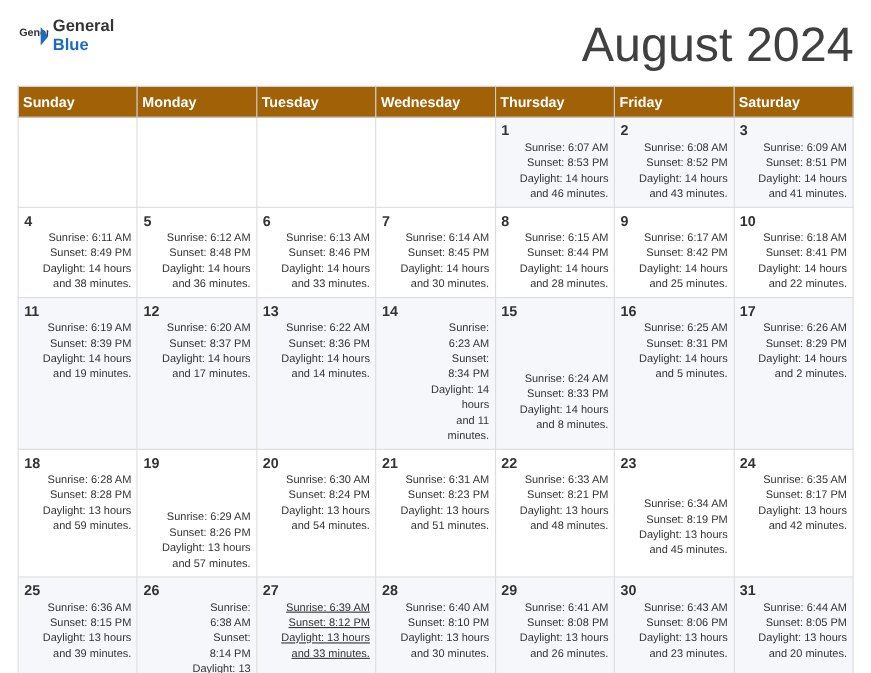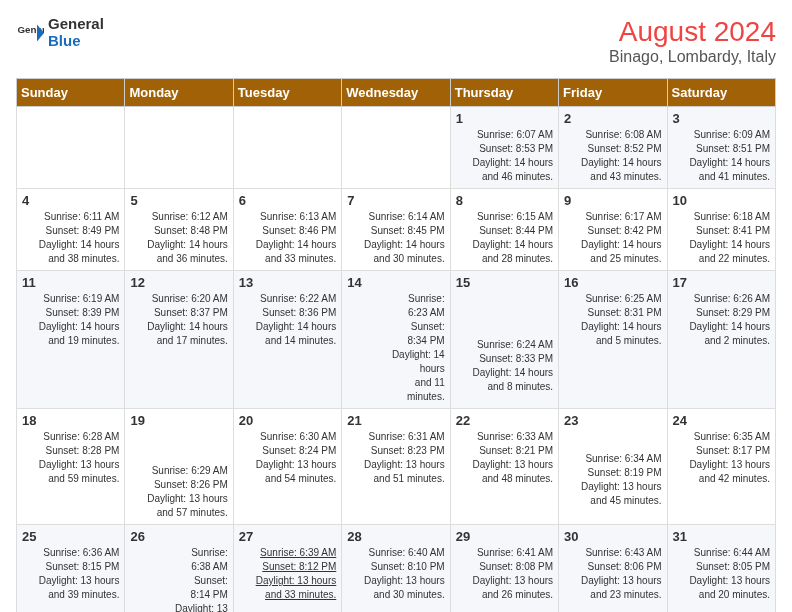--- a/index.html
+++ b/index.html
@@ -22,23 +22,23 @@
       gap: 4px;
     }
     .logo-icon {
       width: 28px;
       height: 28px;
     }
     .title-block {
       text-align: right;
     }
     .month-year {
-      font-size: 28px;
+      font-size: 44px;
       font-weight: normal;
-      color: #ef4444;
+      color: #404040;
     }
     .location {
       font-size: 16px;
       color: #555;
     }
     table {
       width: 100%;
       border-collapse: collapse;
       table-layout: fixed;
     }
@@ -91,21 +91,20 @@
       <text x="2" y="20" font-size="14" font-weight="bold" fill="#333">General</text>
       <polygon points="30,8 40,20 30,32" fill="#1a6bbf"></polygon>
     </svg>
     <div style="line-height:1.1;">
       <div style="font-size:15px;font-weight:bold;color:#333;">General</div>
       <div style="font-size:15px;font-weight:bold;color:#1a6bbf;">Blue</div>
     </div>
   </div>
   <div class="title-block">
     <div class="month-year">August 2024</div>
-    <div class="location">Binago, Lombardy, Italy</div>
   </div>
 </div>
 
 <table>
   <thead>
     <tr>
     <th>Sunday</th>
         <th>Monday</th>
         <th>Tuesday</th>
         <th>Wednesday</th>

